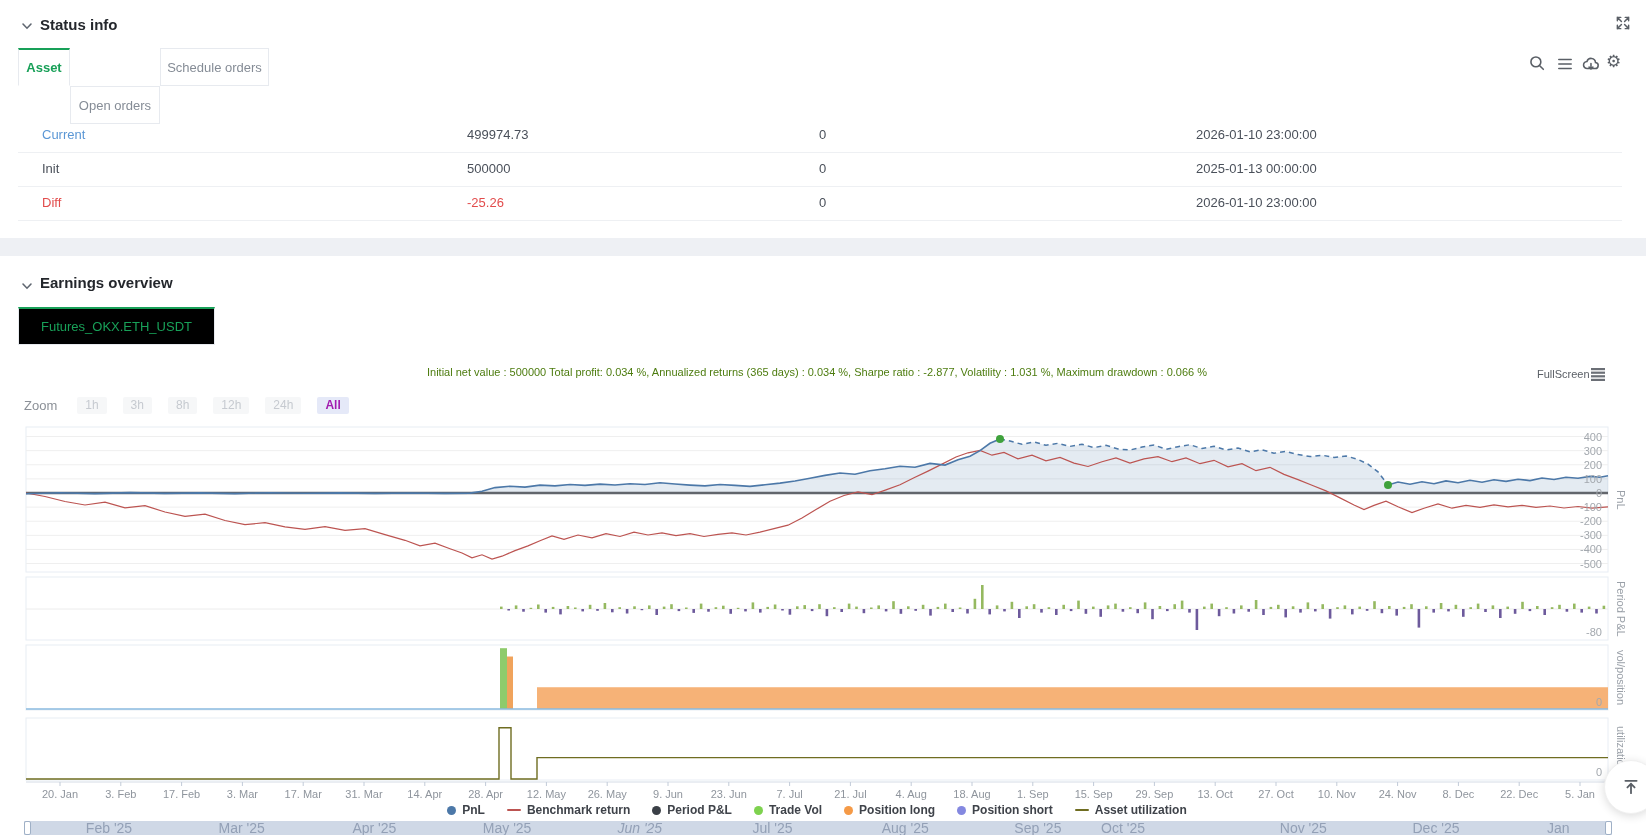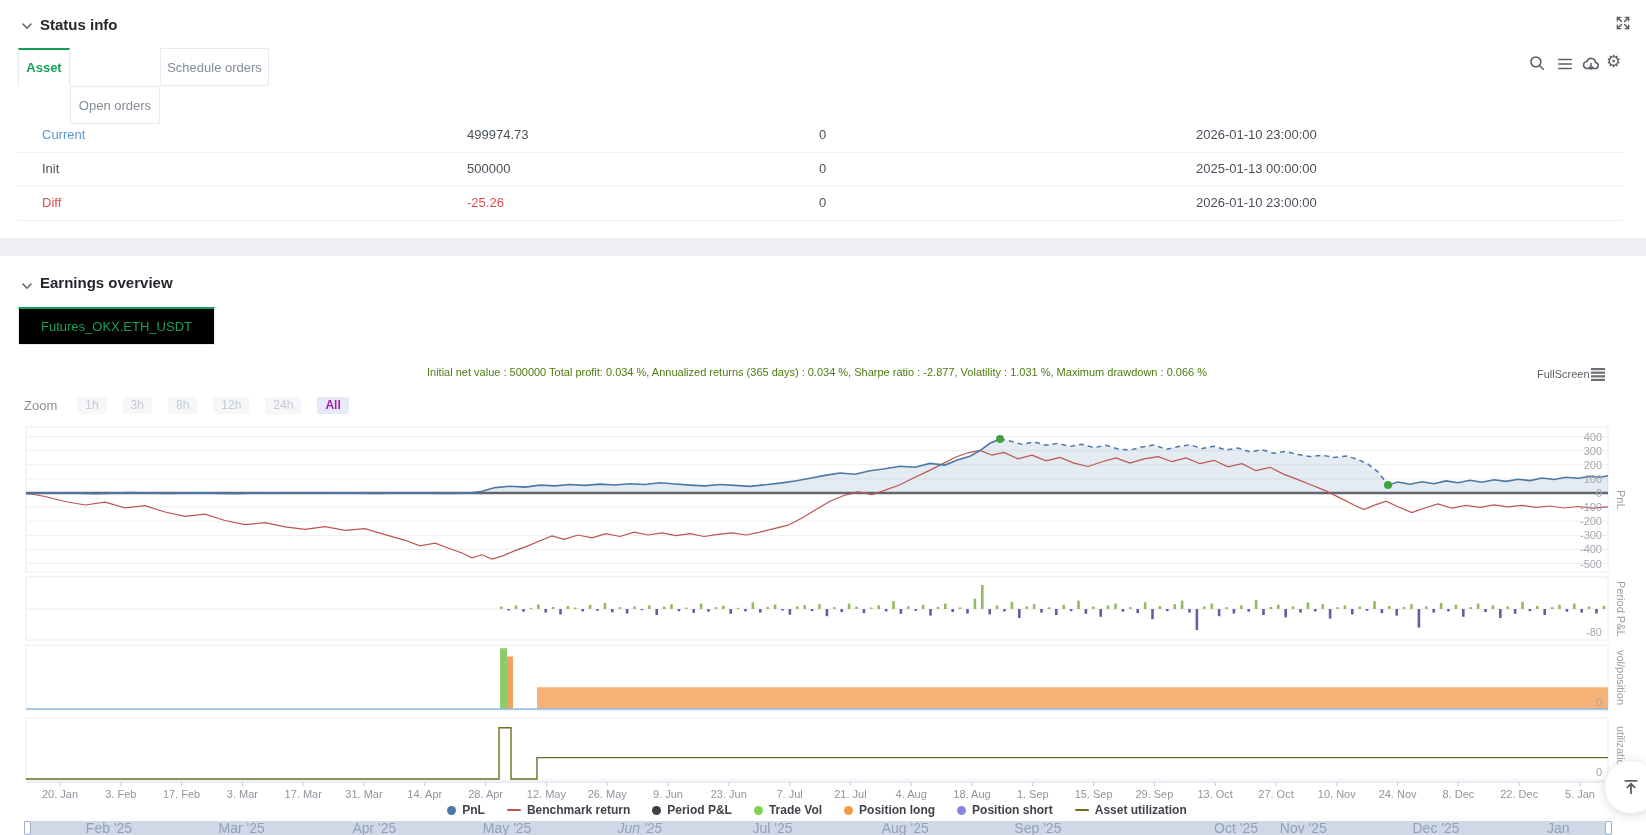--- a/index.html
+++ b/index.html
@@ -443,21 +443,21 @@
 
 <div id="datazoom">
     <div class="dzlab" style="left: 85px;">Feb '25</div>
     <div class="dzlab" style="left: 217.7px;">Mar '25</div>
     <div class="dzlab" style="left: 350.4px;">Apr '25</div>
     <div class="dzlab" style="left: 483.1px;">May '25</div>
     <div class="dzlab" style="left: 615.8px; font-style: italic;">Jun '25</div>
     <div class="dzlab" style="left: 748.5px;">Jul '25</div>
     <div class="dzlab" style="left: 881.2px;">Aug '25</div>
     <div class="dzlab" style="left: 1013.9px;">Sep '25</div>
-    <div class="dzlab" style="left: 1212px;">Oct '25</div>
+    <div class="dzlab" style="left: 1099px;">Oct '25</div>
     <div class="dzlab" style="left: 1279.3px;">Nov '25</div>
     <div class="dzlab" style="left: 1412px;">Dec '25</div>
     <div class="dzlab" style="left: 1544.7px;">Jan '26</div>
     <div class="dzhandle" style="left: 0px;"></div>
     <div class="dzhandle" style="left: 1581px;"></div>
   </div>
 
 <div id="backtop">
   <svg width="18" height="18" viewBox="0 0 16 16">
     <g fill="none" stroke="#5a5f66" stroke-width="1.6" stroke-linecap="round">

